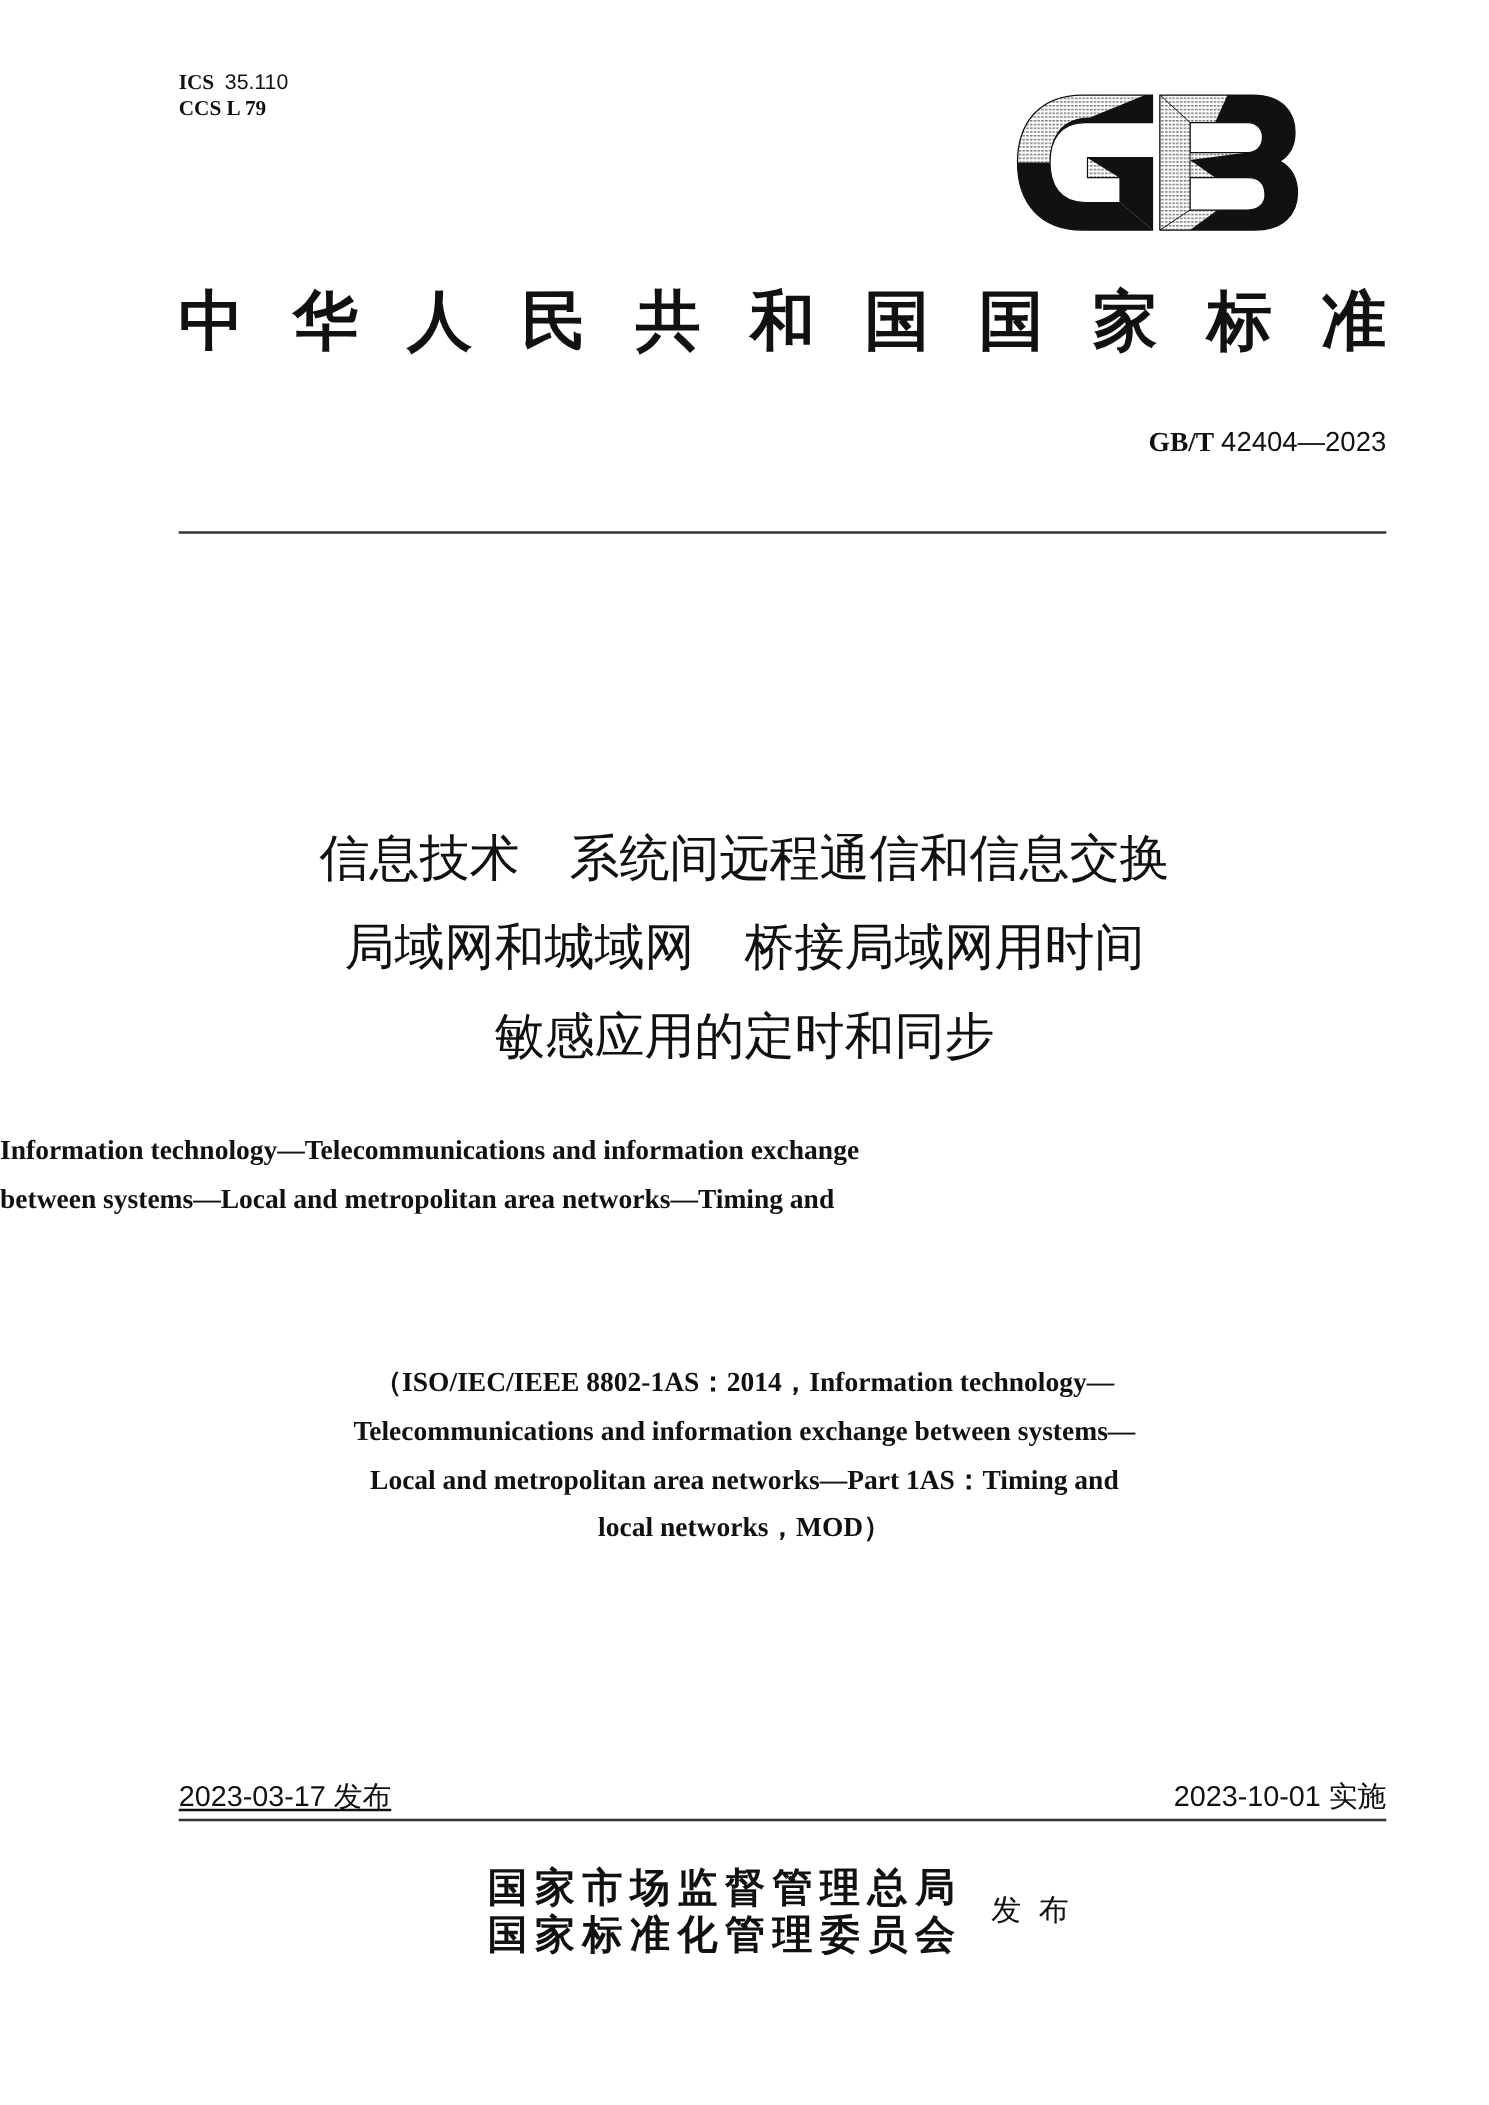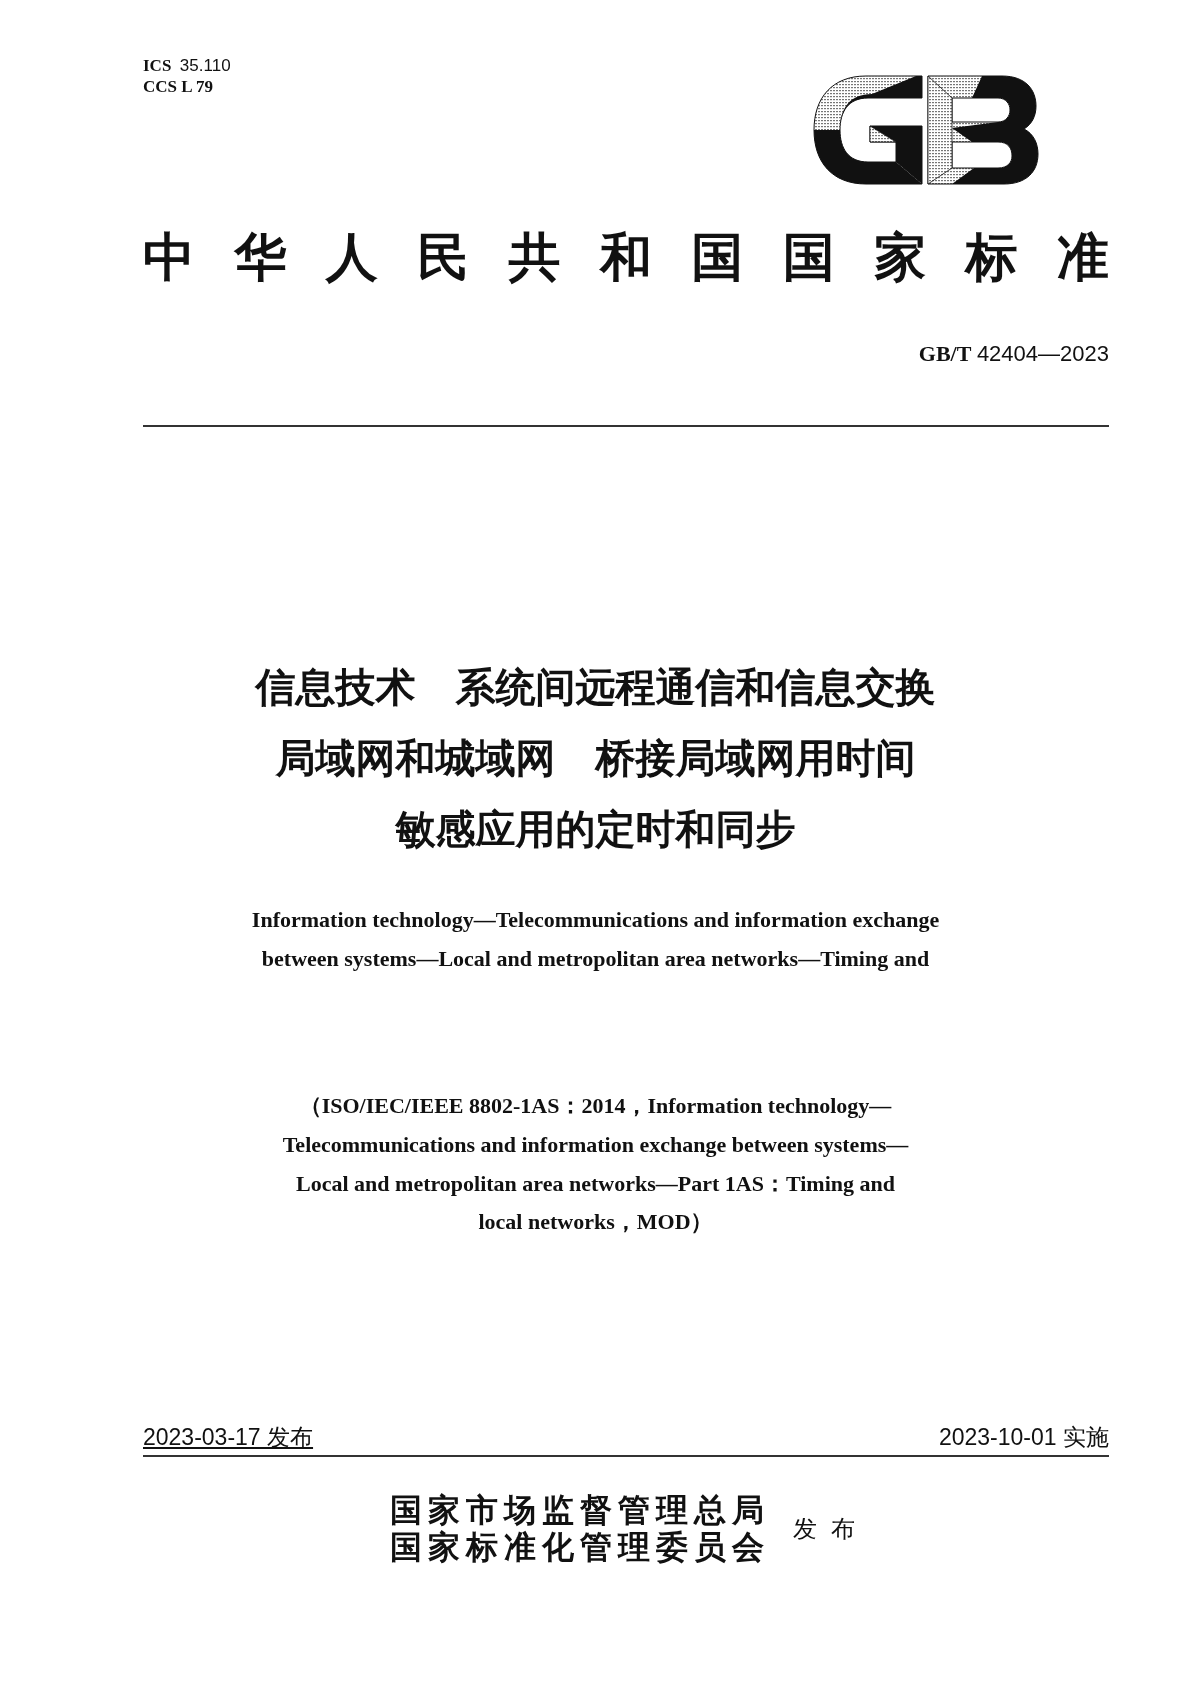--- a/index.html
+++ b/index.html
@@ -10,23 +10,23 @@
     .cls { left: 143px; top: 55px; font-size: 17px; line-height: 21px; }
     .cls b { font-weight: bold; }
     .cls .row { white-space: pre; }
     .logo { left: 812px; top: 72px; width: 228px; height: 116px; }
     .national { left: 143px; top: 228px; width: 966px; font-size: 52px; line-height: 60px;
       font-weight: bold; display: flex; justify-content: space-between; letter-spacing: 0; }
     .stdno { right: 82px; top: 340px; font-size: 22px; line-height: 28px; }
     .stdno b { font-weight: bold; }
     .rule { left: 143px; width: 966px; height: 2px; background: #333; }
     .title-cn { left: 0; width: 1191px; top: 652px; text-align: center; font-size: 40px; line-height: 71px;
-      font-weight: bold; }
+      font-weight: normal; }
     .title-cn .line { display: block; white-space: pre; }
-    .title-en { left: 0; width: 1191px; top: 901px; text-align: center; font-size: 22px; line-height: 38.5px; font-weight: bold; }
+    .title-en { left: 0; width: 1191px; top: 901px; text-align: left; font-size: 22px; line-height: 38.5px; font-weight: bold; }
     .title-en .line, .ref .line { display: block; white-space: pre; }
     .ref { left: 0; width: 1191px; top: 1087px; text-align: center; font-size: 22px; line-height: 38.8px; font-weight: bold; }
     .date { top: 1422px; font-size: 23px; line-height: 30px; }
     .date-issue { left: 143px; text-decoration: underline; }
     .date-impl { right: 82px; }
     .publishers { left: 390px; top: 1492px; font-size: 32px; line-height: 37px; font-weight: bold; letter-spacing: 6px; }
     .publishers .line { display: block; white-space: pre; }
     .publish-word { left: 793px; top: 1514px; font-size: 24px; line-height: 30px; letter-spacing: 14px; }
   </style>
 </head>

